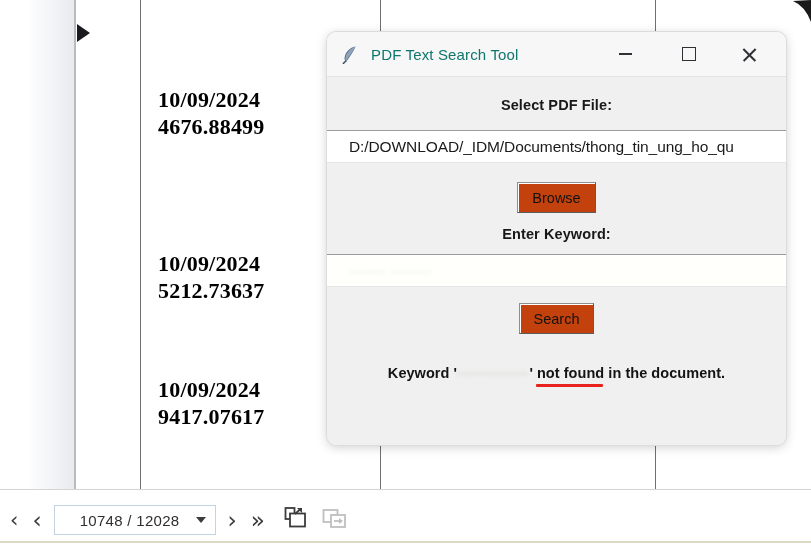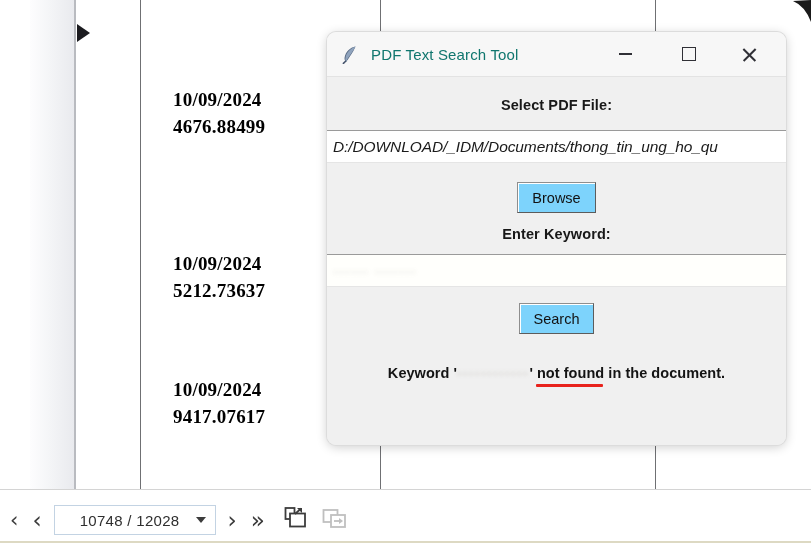--- a/index.html
+++ b/index.html
@@ -48,24 +48,24 @@
     width: 1px;
     background: #6f7073;
   }
   #col-rule-1 { left: 140px; height: 489px; }
   #col-rule-2 { left: 380px; height: 489px; }
   #col-rule-3 { left: 655px; height: 489px; }
 
   
   .pdf-entry {
     position: absolute;
-    left: 173px;
+    left: 158px;
     font-family: "Liberation Serif", serif;
     font-weight: bold;
-    font-size: 19px;
+    font-size: 22px;
     color: #000000;
     line-height: 27px;
     letter-spacing: 0.2px;
     white-space: nowrap;
   }
   #pdf-entry-0 { top: 86px; }
   #pdf-entry-1 { top: 250px; }
   #pdf-entry-2 { top: 376px; }
 
   
@@ -216,26 +216,25 @@
 
   .text-input {
     height: 33px;
     background: #ffffff;
     border-top: 1px solid #9a9a9a;
     border-bottom: 1px solid #e5e5e5;
     display: flex;
     align-items: center;
     font-size: 15.5px;
     color: #1a1a1a;
-    padding-left: 6px;
+    padding-left: 22px;
     box-sizing: border-box;
     overflow: hidden;
     white-space: nowrap;
     letter-spacing: -0.1px;
-    font-style: italic;
   }
   #path-input { margin-top: 17px; }
   #keyword-input {
     margin-top: 12px;
     background: #fffffc;
     color: transparent;
     position: relative;
   }
   
   #keyword-blur {
@@ -245,21 +244,21 @@
     font-size: 14px;
     letter-spacing: 1.4px;
     white-space: nowrap;
   }
 
   .dlg-button {
     display: block;
     margin: 0 auto;
     min-width: 74px;
     height: 31px;
-    background: #7dd3fc;
+    background: #c2410c;
     border: 1px solid #8e8e8e;
     border-right-color: #5c5c5c;
     border-bottom-color: #5c5c5c;
     box-shadow: inset 1px 1px 0 #ffffff;
     font-family: "Liberation Sans", sans-serif;
     font-size: 14.5px;
     color: #121212;
     cursor: default;
     padding: 0 14px;
   }

